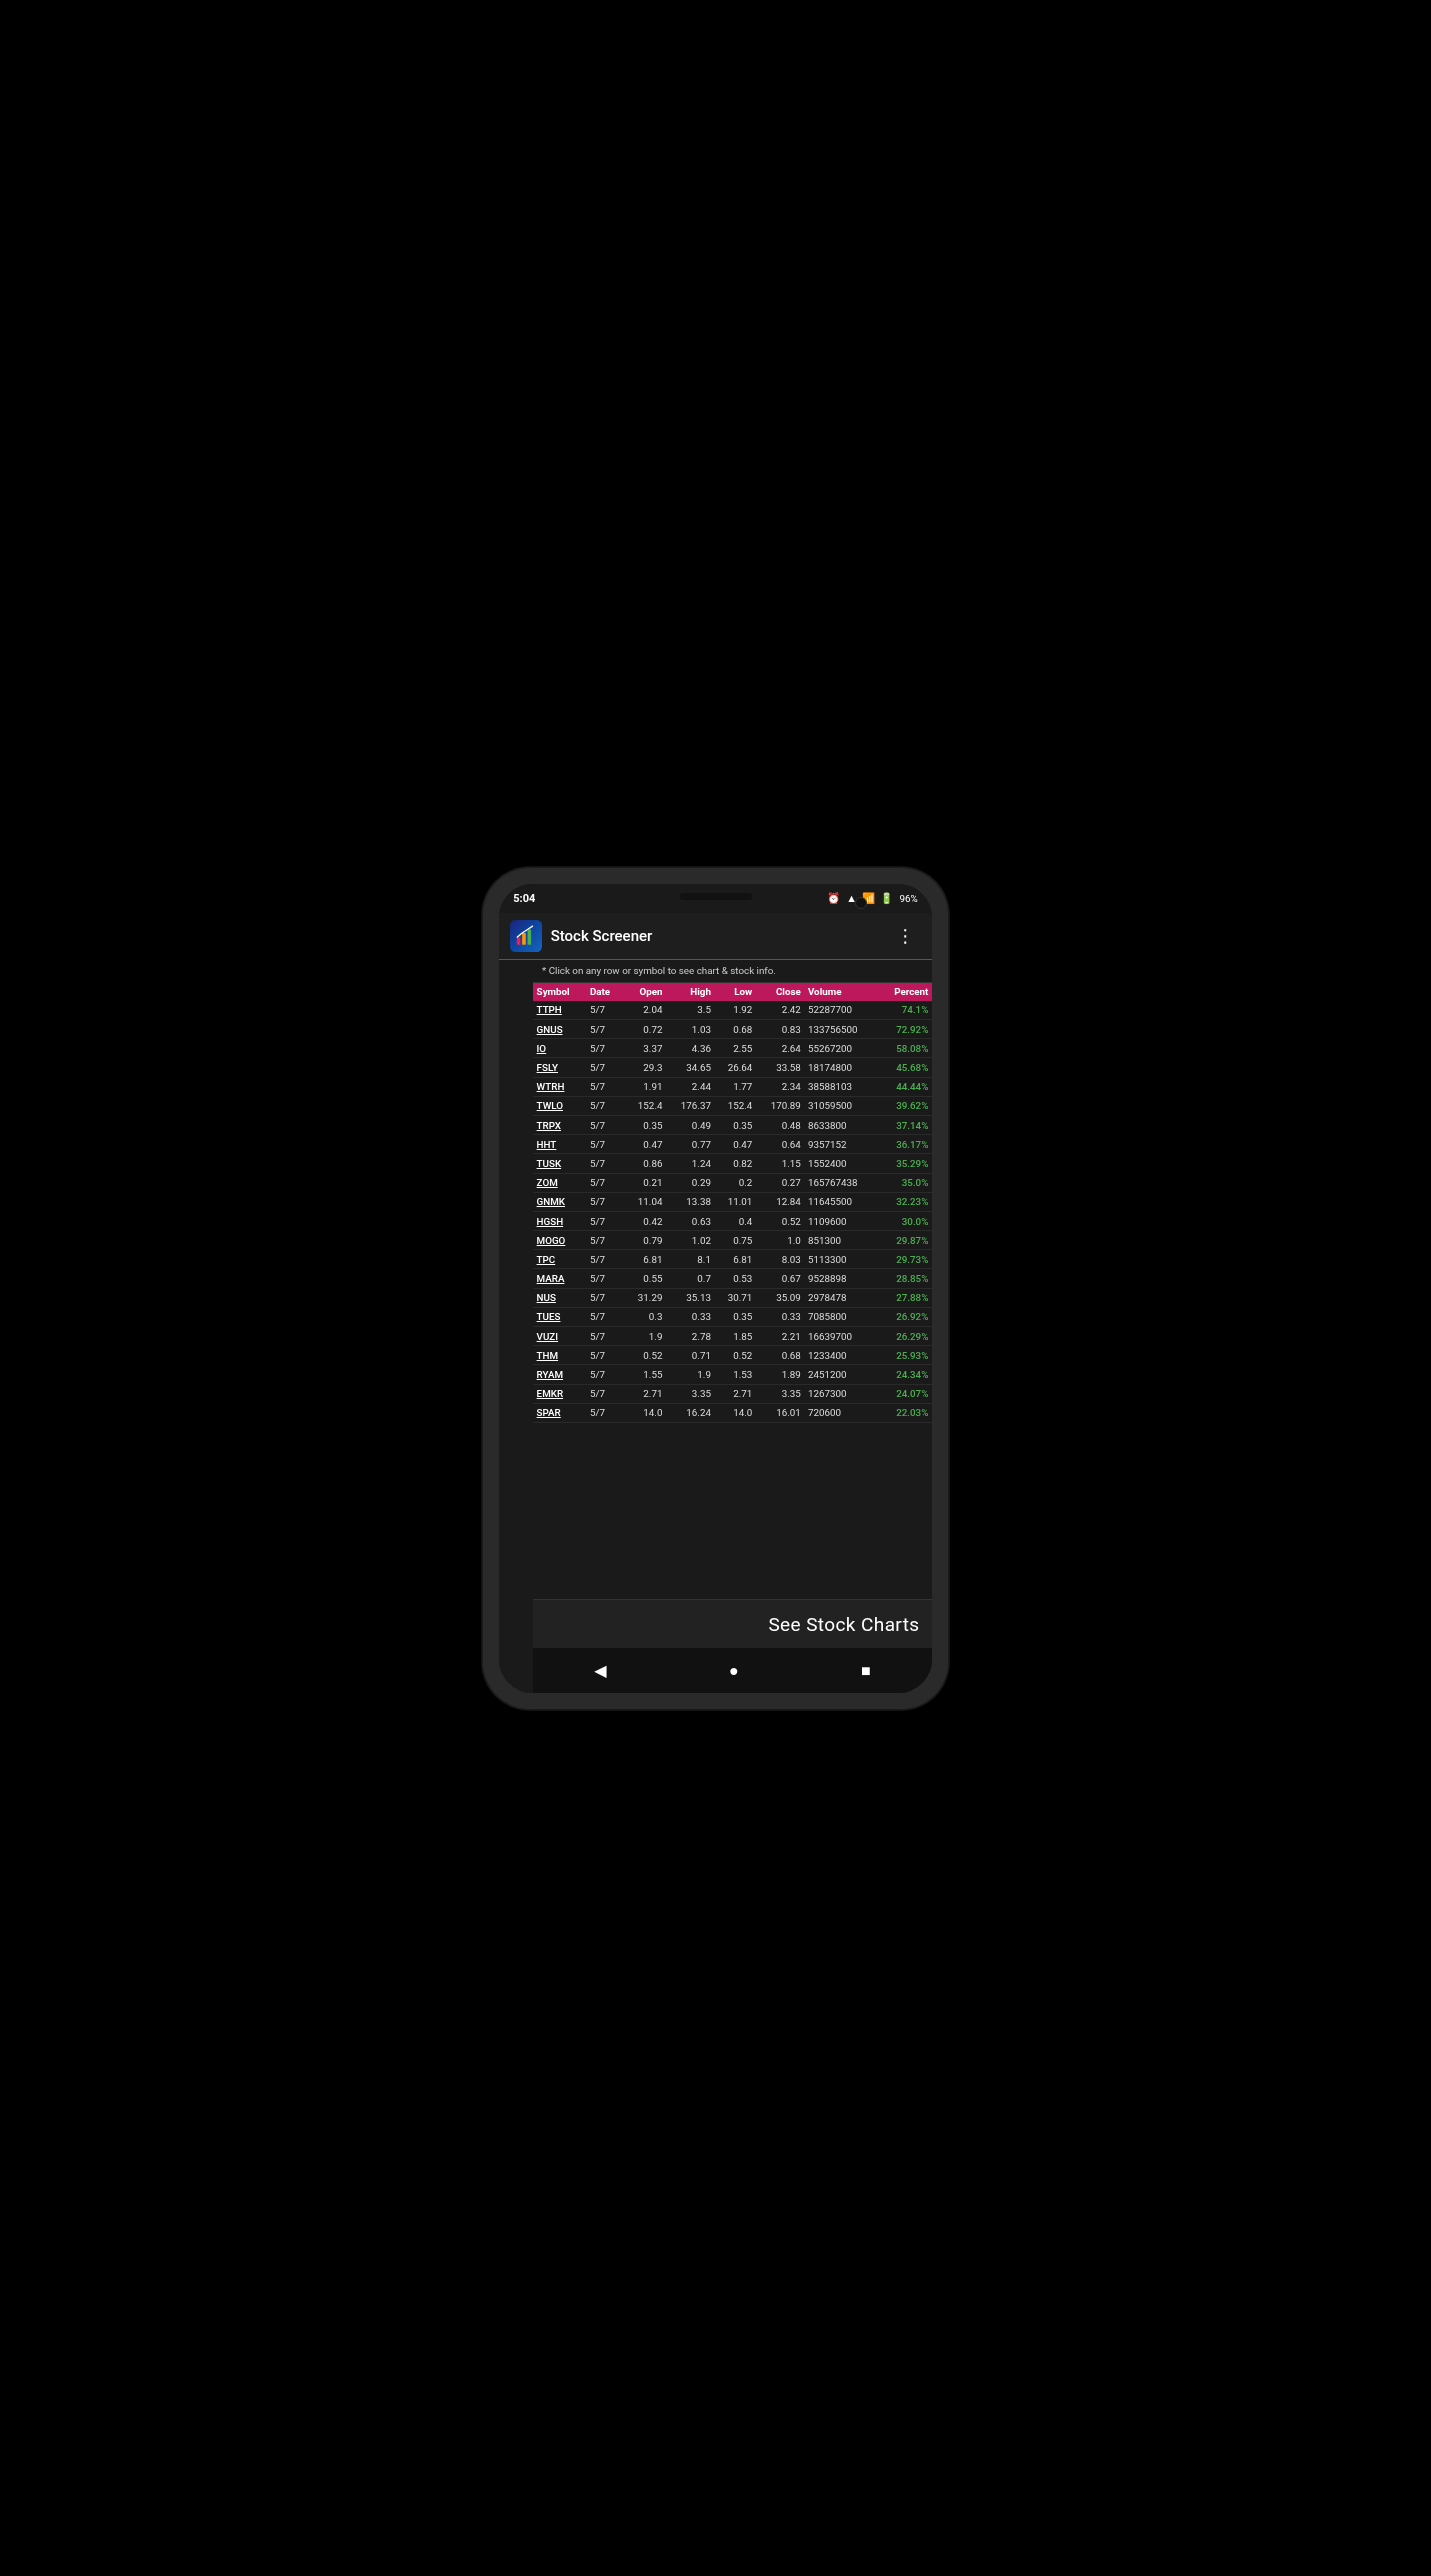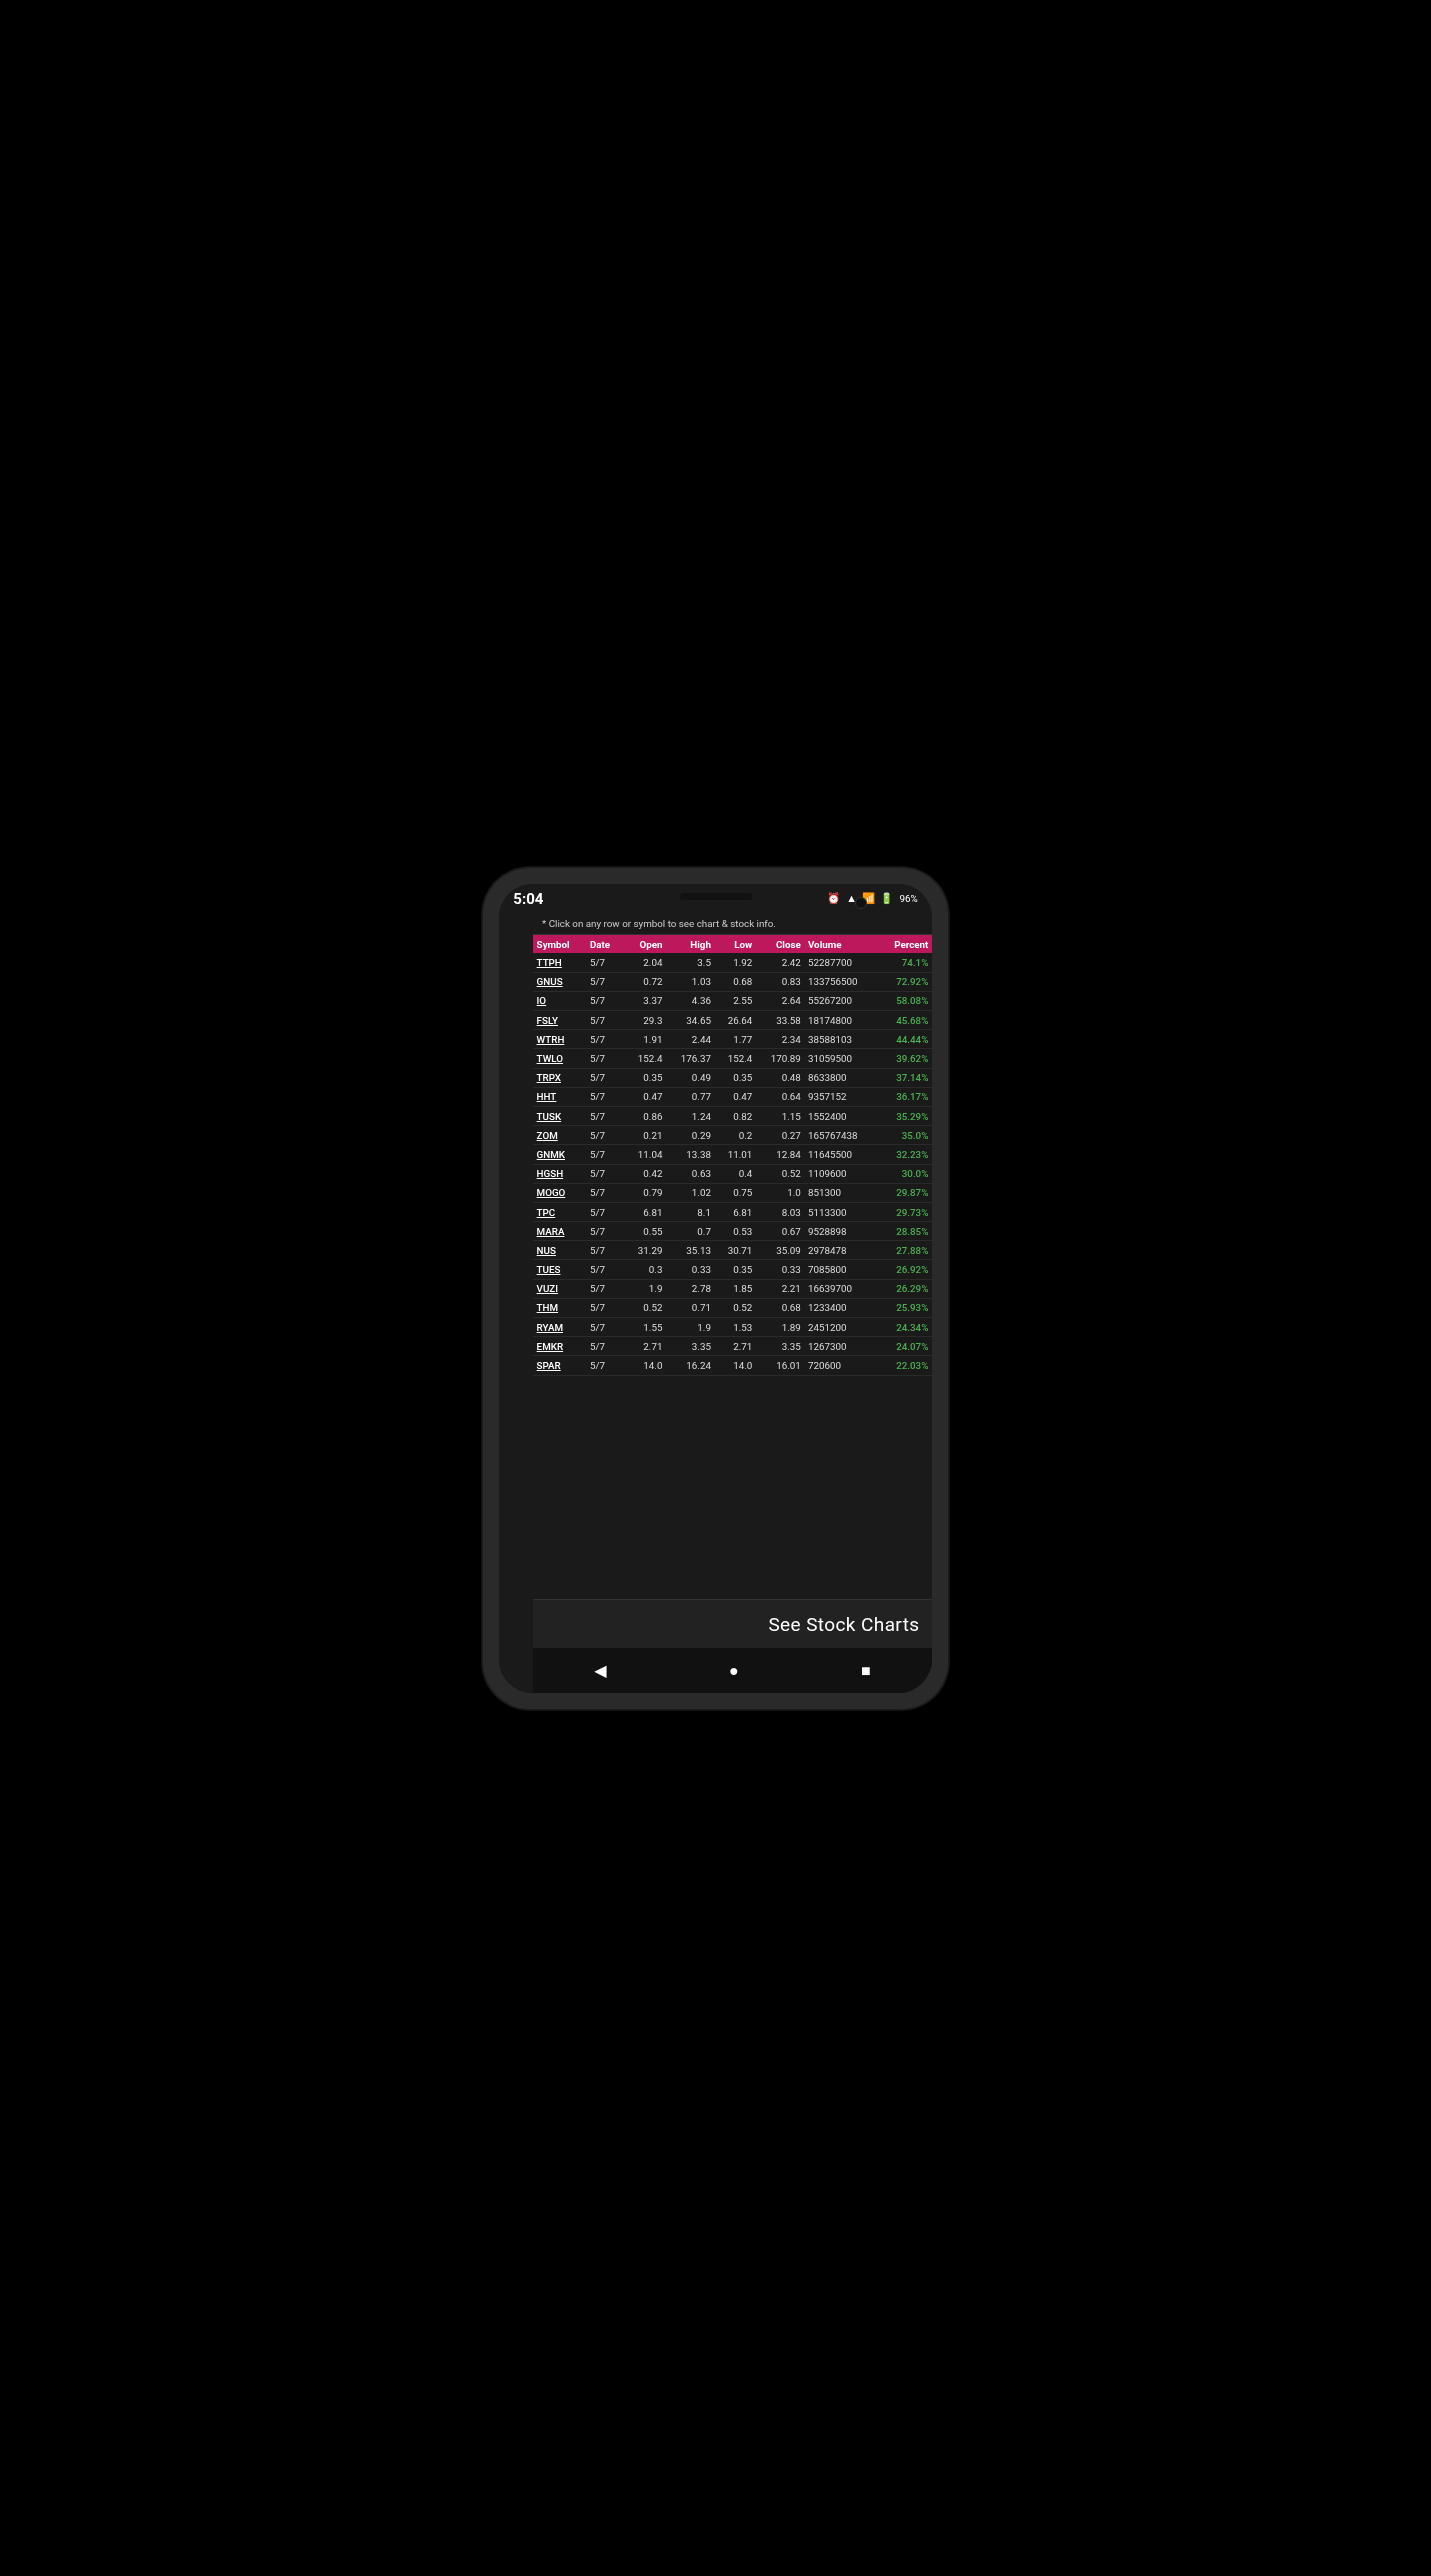--- a/index.html
+++ b/index.html
@@ -73,21 +73,21 @@
     .status-bar {
       background: #1a1a1a;
       padding: 5.4px 14.3px 3.6px 14.3px;
       display: flex;
       justify-content: space-between;
       align-items: center;
       min-height: 29px;
     }
     .status-time {
       color: #fff;
-      font-size: 15px;
+      font-size: 11px;
       font-weight: bold;
     }
     .status-icons {
       display: flex;
       align-items: center;
       gap: 5.4px;
       color: #fff;
       font-size: 9.8px;
     }
     .status-icon {
@@ -236,20 +236,32 @@
         <span class="status-time">5:04</span>
         <div class="status-icons">
           <span class="status-icon">⏰</span>
           <span class="status-icon">▲</span>
           <span class="status-icon">📶</span>
           <span class="status-icon">🔋</span>
           <span class="battery-text">96%</span>
         </div>
       </div>
 
+      <div class="app-bar">
+        <div class="app-icon">
+          <svg width="21.5" height="21.5" viewBox="0 0 24 24">
+            <rect x="2" y="14" width="4" height="8" fill="#e91e63"></rect>
+            <rect x="8" y="9" width="4" height="13" fill="#ff9800"></rect>
+            <rect x="14" y="5" width="4" height="17" fill="#4caf50"></rect>
+            <polyline points="2,14 8,9 14,5 20,1" stroke="#fff" stroke-width="1.5" fill="none"></polyline>
+          </svg>
+        </div>
+        <span class="app-title">Stock Screener</span>
+        <span class="menu-dots">⋮</span>
+      </div>
 
       <div class="content">
         <div class="hint-text">* Click on any row or symbol to see chart &amp; stock info.</div>
 
         <div class="table-container">
           <table>
             <thead>
               <tr>
                 <th>Symbol</th>
                 <th>Date</th>

